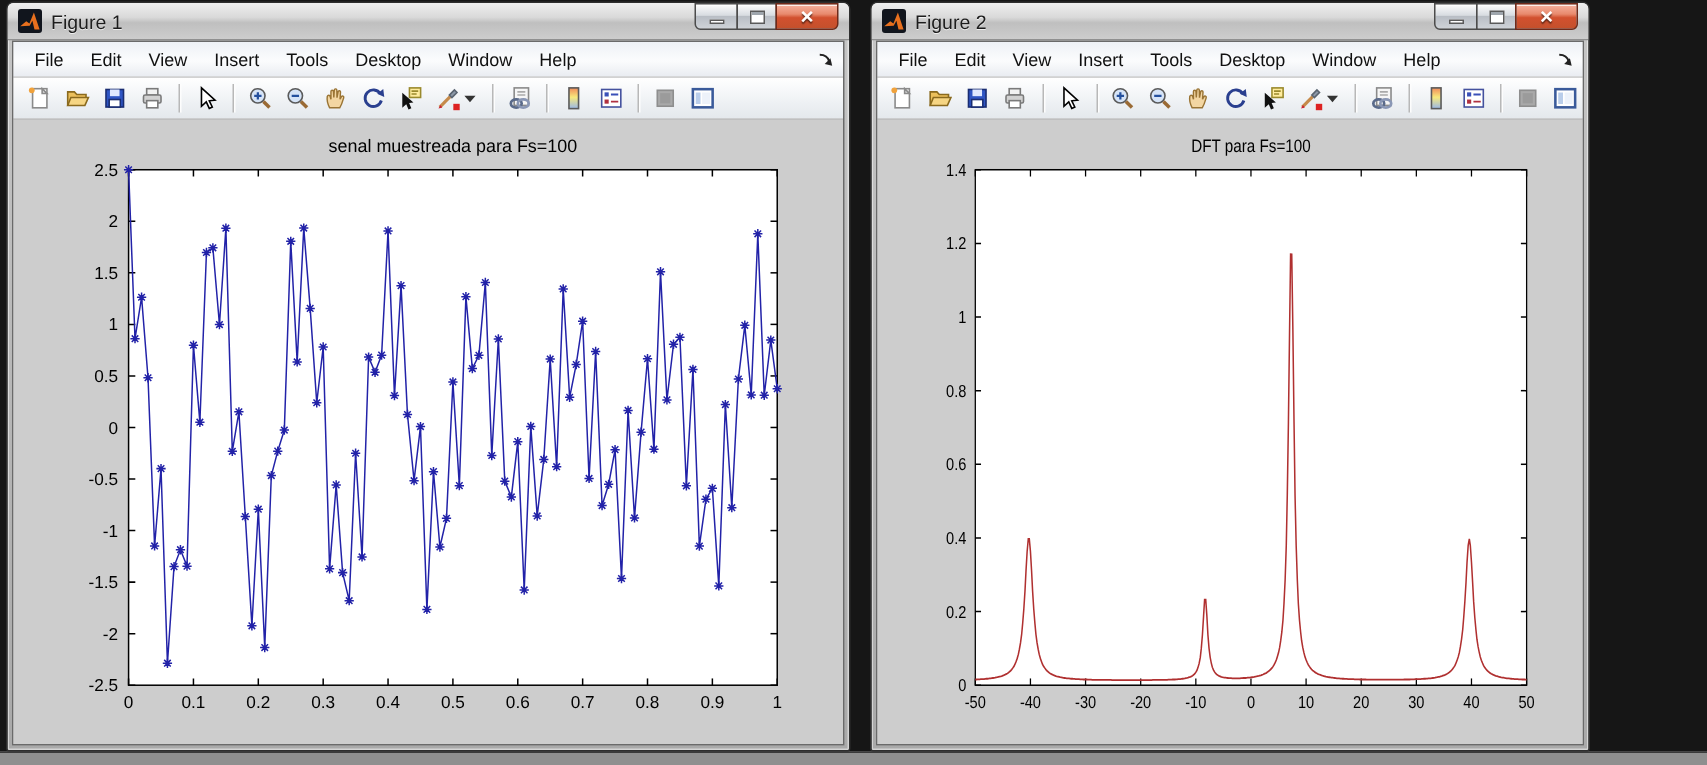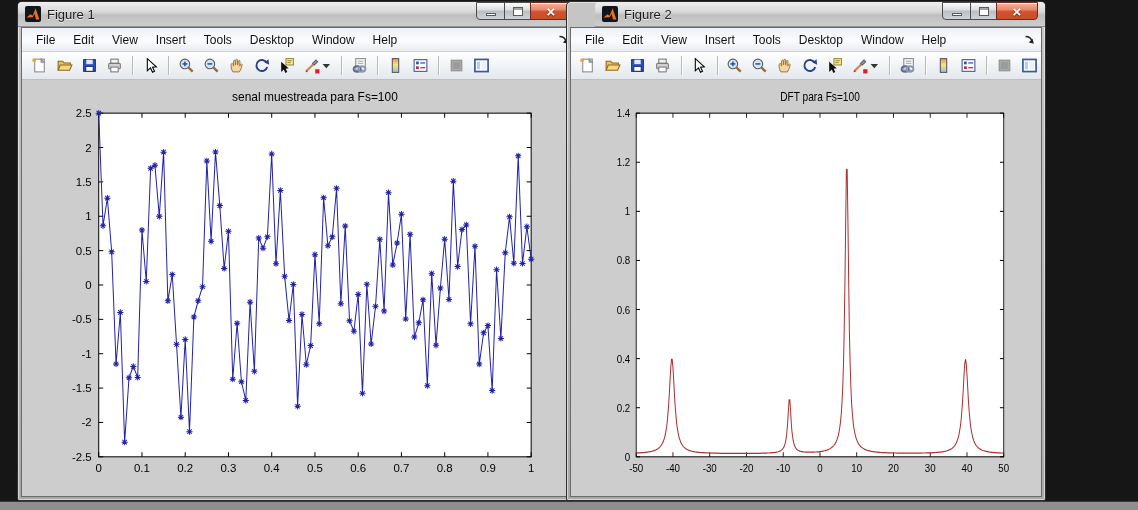--- a/index.html
+++ b/index.html
@@ -7,22 +7,22 @@
   body { background:#161616; position:relative; font-family:"Liberation Sans", sans-serif; }
 
   .bottom-strip { position:absolute; left:0; right:0; top:501px; height:9px;
                   background:#8f8f8f; border-top:1px solid #3a3a3a; }
 
   
   .win { position:absolute; top:1px; height:500px;
          background:linear-gradient(#c6c6c6,#a9a9a9);
          border:1px solid #2e2e2e; border-radius:5px 5px 2px 2px;
          box-shadow:inset 0 0 0 1px rgba(255,255,255,.5); }
-  .win0 { left:17px; width:563px; }
-  .win1 { left:566px; width:480px;padding-left:28px; }
+  .win0 { left:4px; width:563px; }
+  .win1 { left:580px; width:480px; }
 
   .titlebar { position:relative; height:25px; display:flex; align-items:center;
               padding-left:7px;
               background:linear-gradient(#efefef,#d9d9d9 40%,#bfbfbf 55%,#cdcdcd);
               border-radius:4px 4px 0 0; border-bottom:1px solid #909090; }
   .app-icon { width:16px; height:16px; margin-right:6px; flex:0 0 auto; }
   .title { font-size:13px; color:#1d1d1d; text-shadow:0 1px 0 rgba(255,255,255,.7); }
 
   .winbtns { position:absolute; top:0; right:7px; display:flex; }
   .wbtn { height:18px; border:1px solid #4c4c4c; margin-left:-1px;

